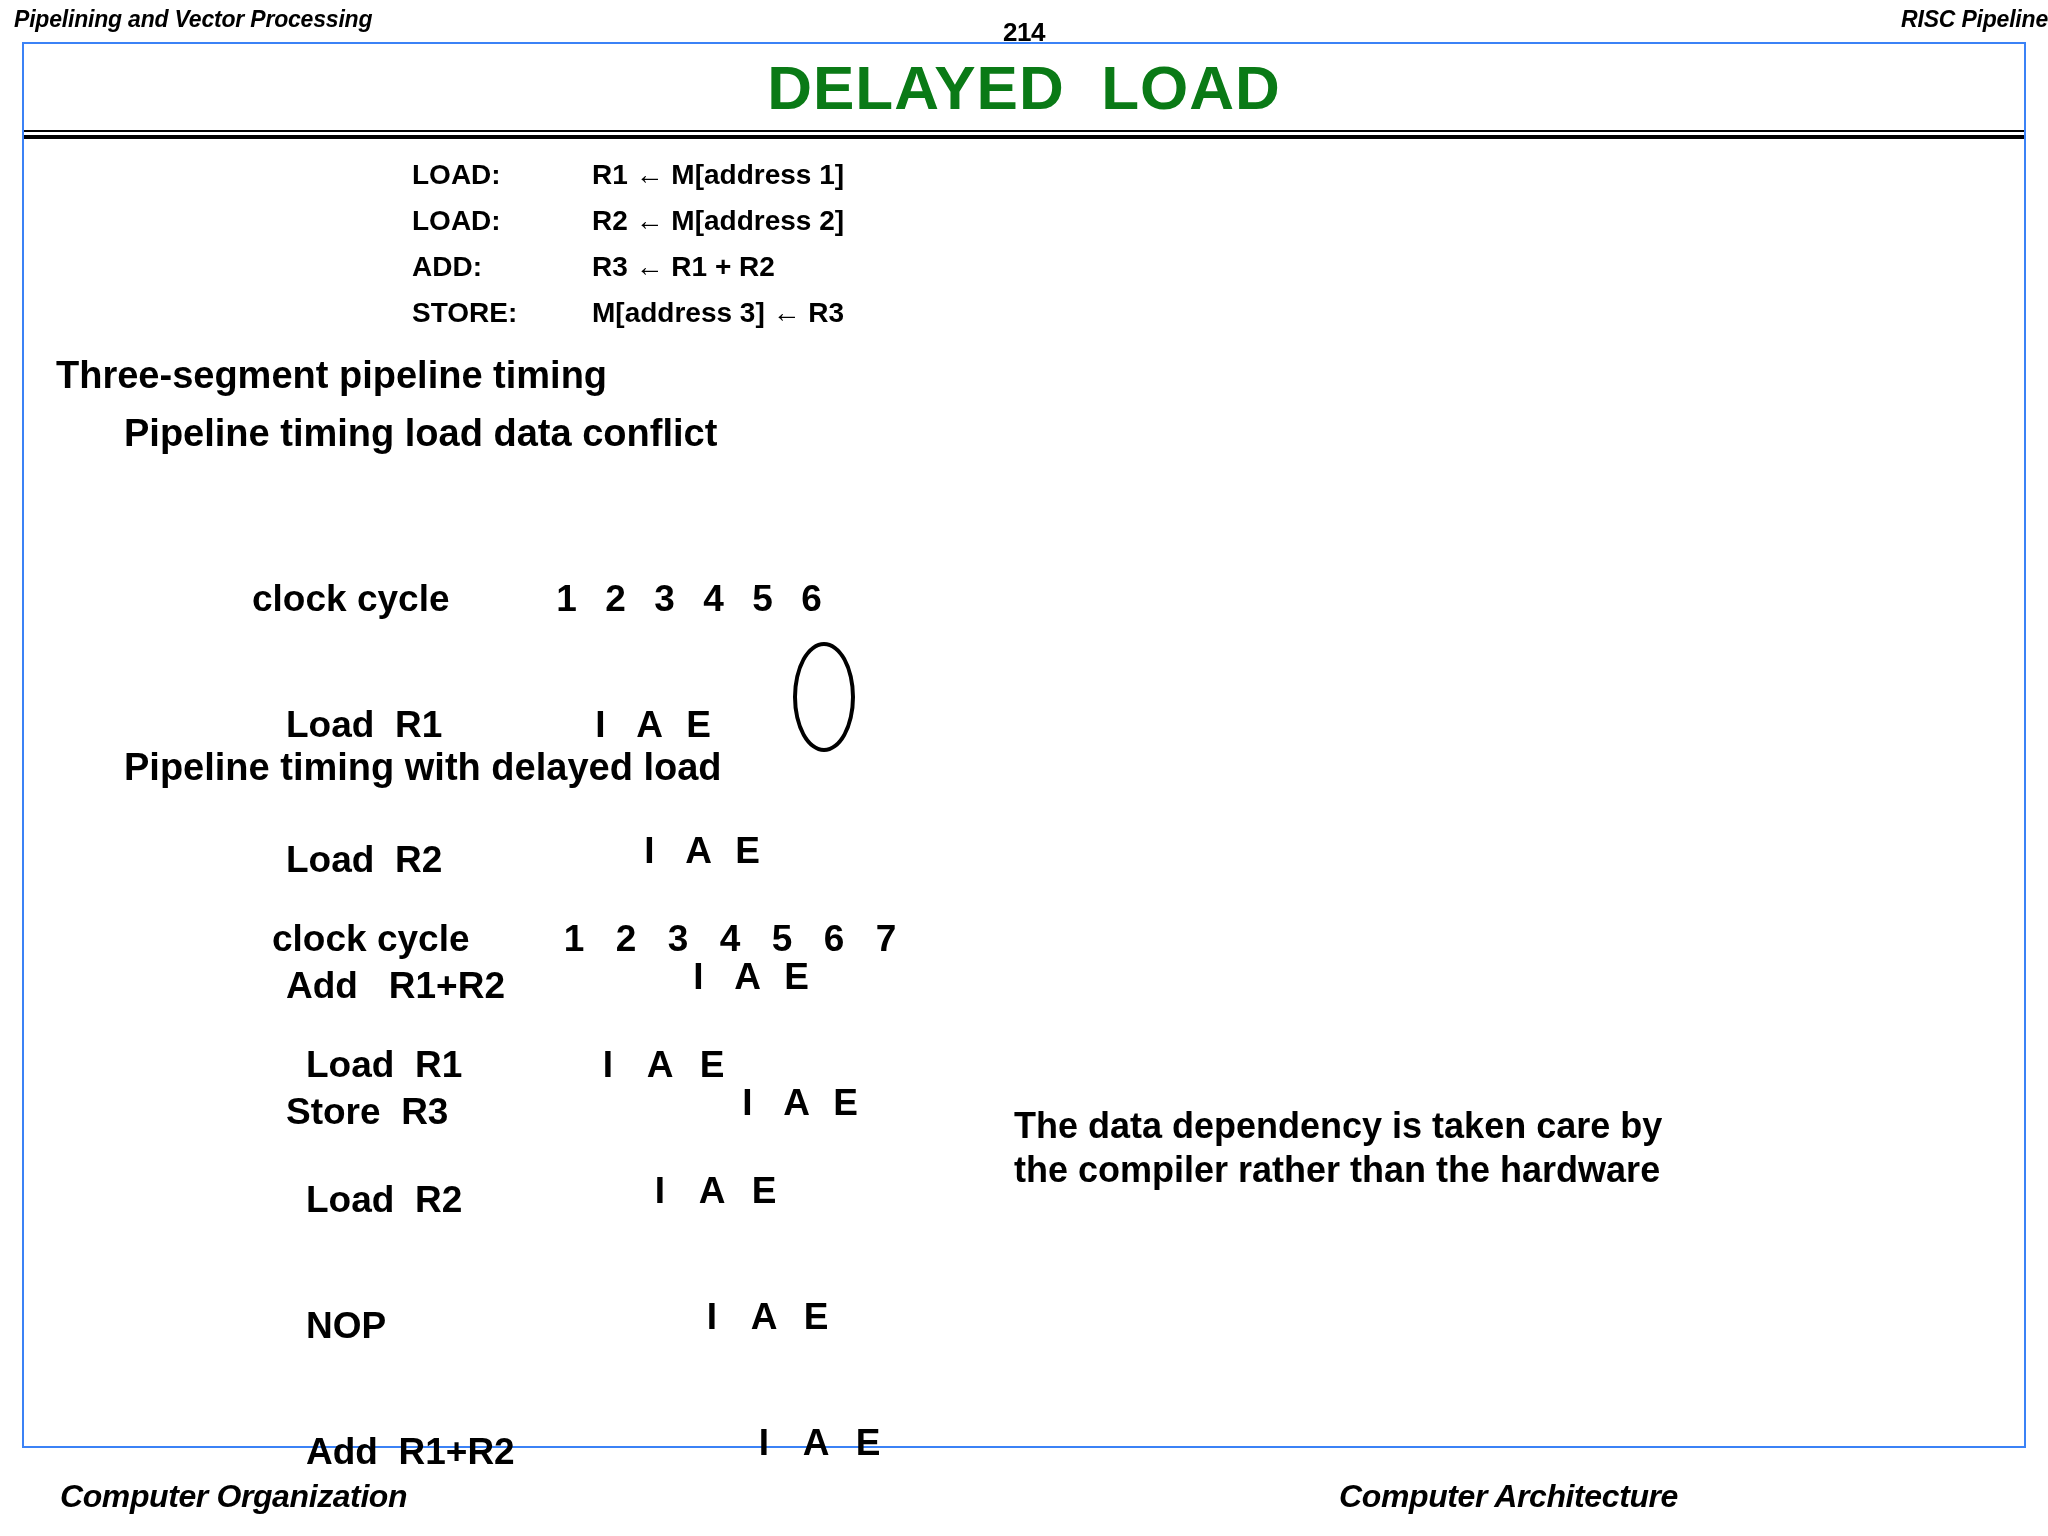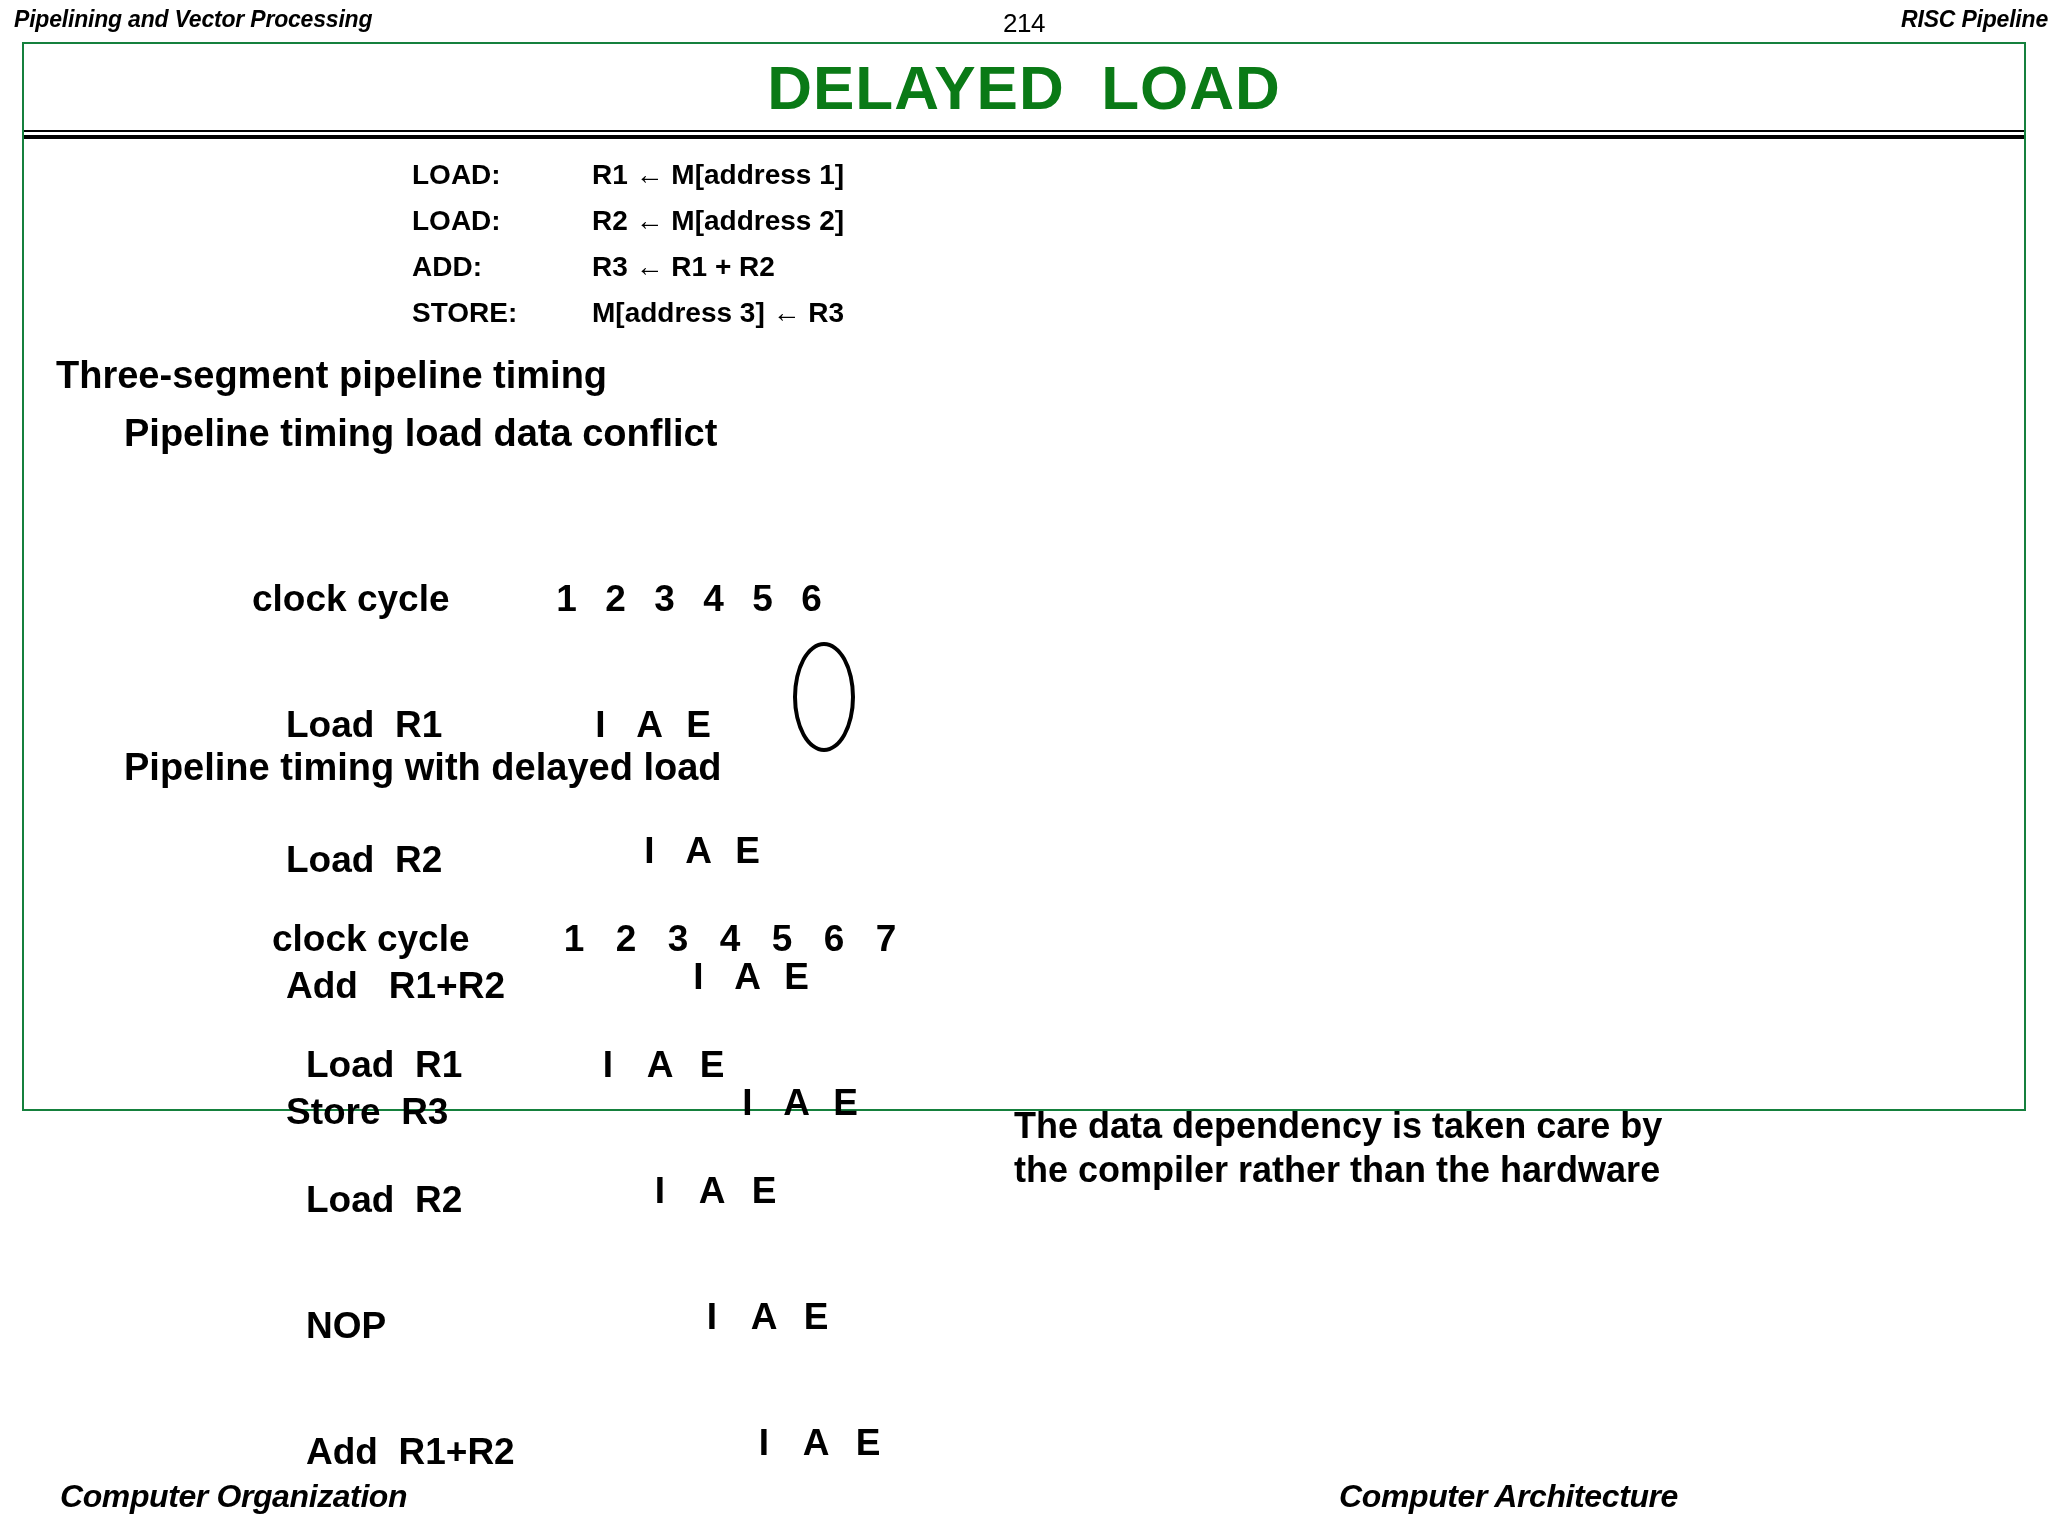--- a/index.html
+++ b/index.html
@@ -33,35 +33,35 @@
     font-style: italic;
     letter-spacing: -0.2px;
     padding-top: 6px;
   }
   .hdr-left { padding-left: 14px; }
   .hdr-right { }
   .hdr-page {
     position: absolute;
     left: 0;
     right: 0;
-    top: 8px;
+    top: 17px;
     text-align: center;
     font-size: 26px;
-    font-weight: normal;
+    font-weight: bold;
     letter-spacing: -0.5px;
   }
 
   
   .slide-frame {
     position: absolute;
     left: 22px;
     top: 42px;
     width: 2004px;
-    height: 1069px;
-    border: 2px solid #15803d;
+    height: 1406px;
+    border: 2px solid #3b82f6;
     box-sizing: border-box;
     background: #ffffff;
   }
 
   
   .title-band {
     position: absolute;
     left: 0;
     top: 0;
     width: 100%;

